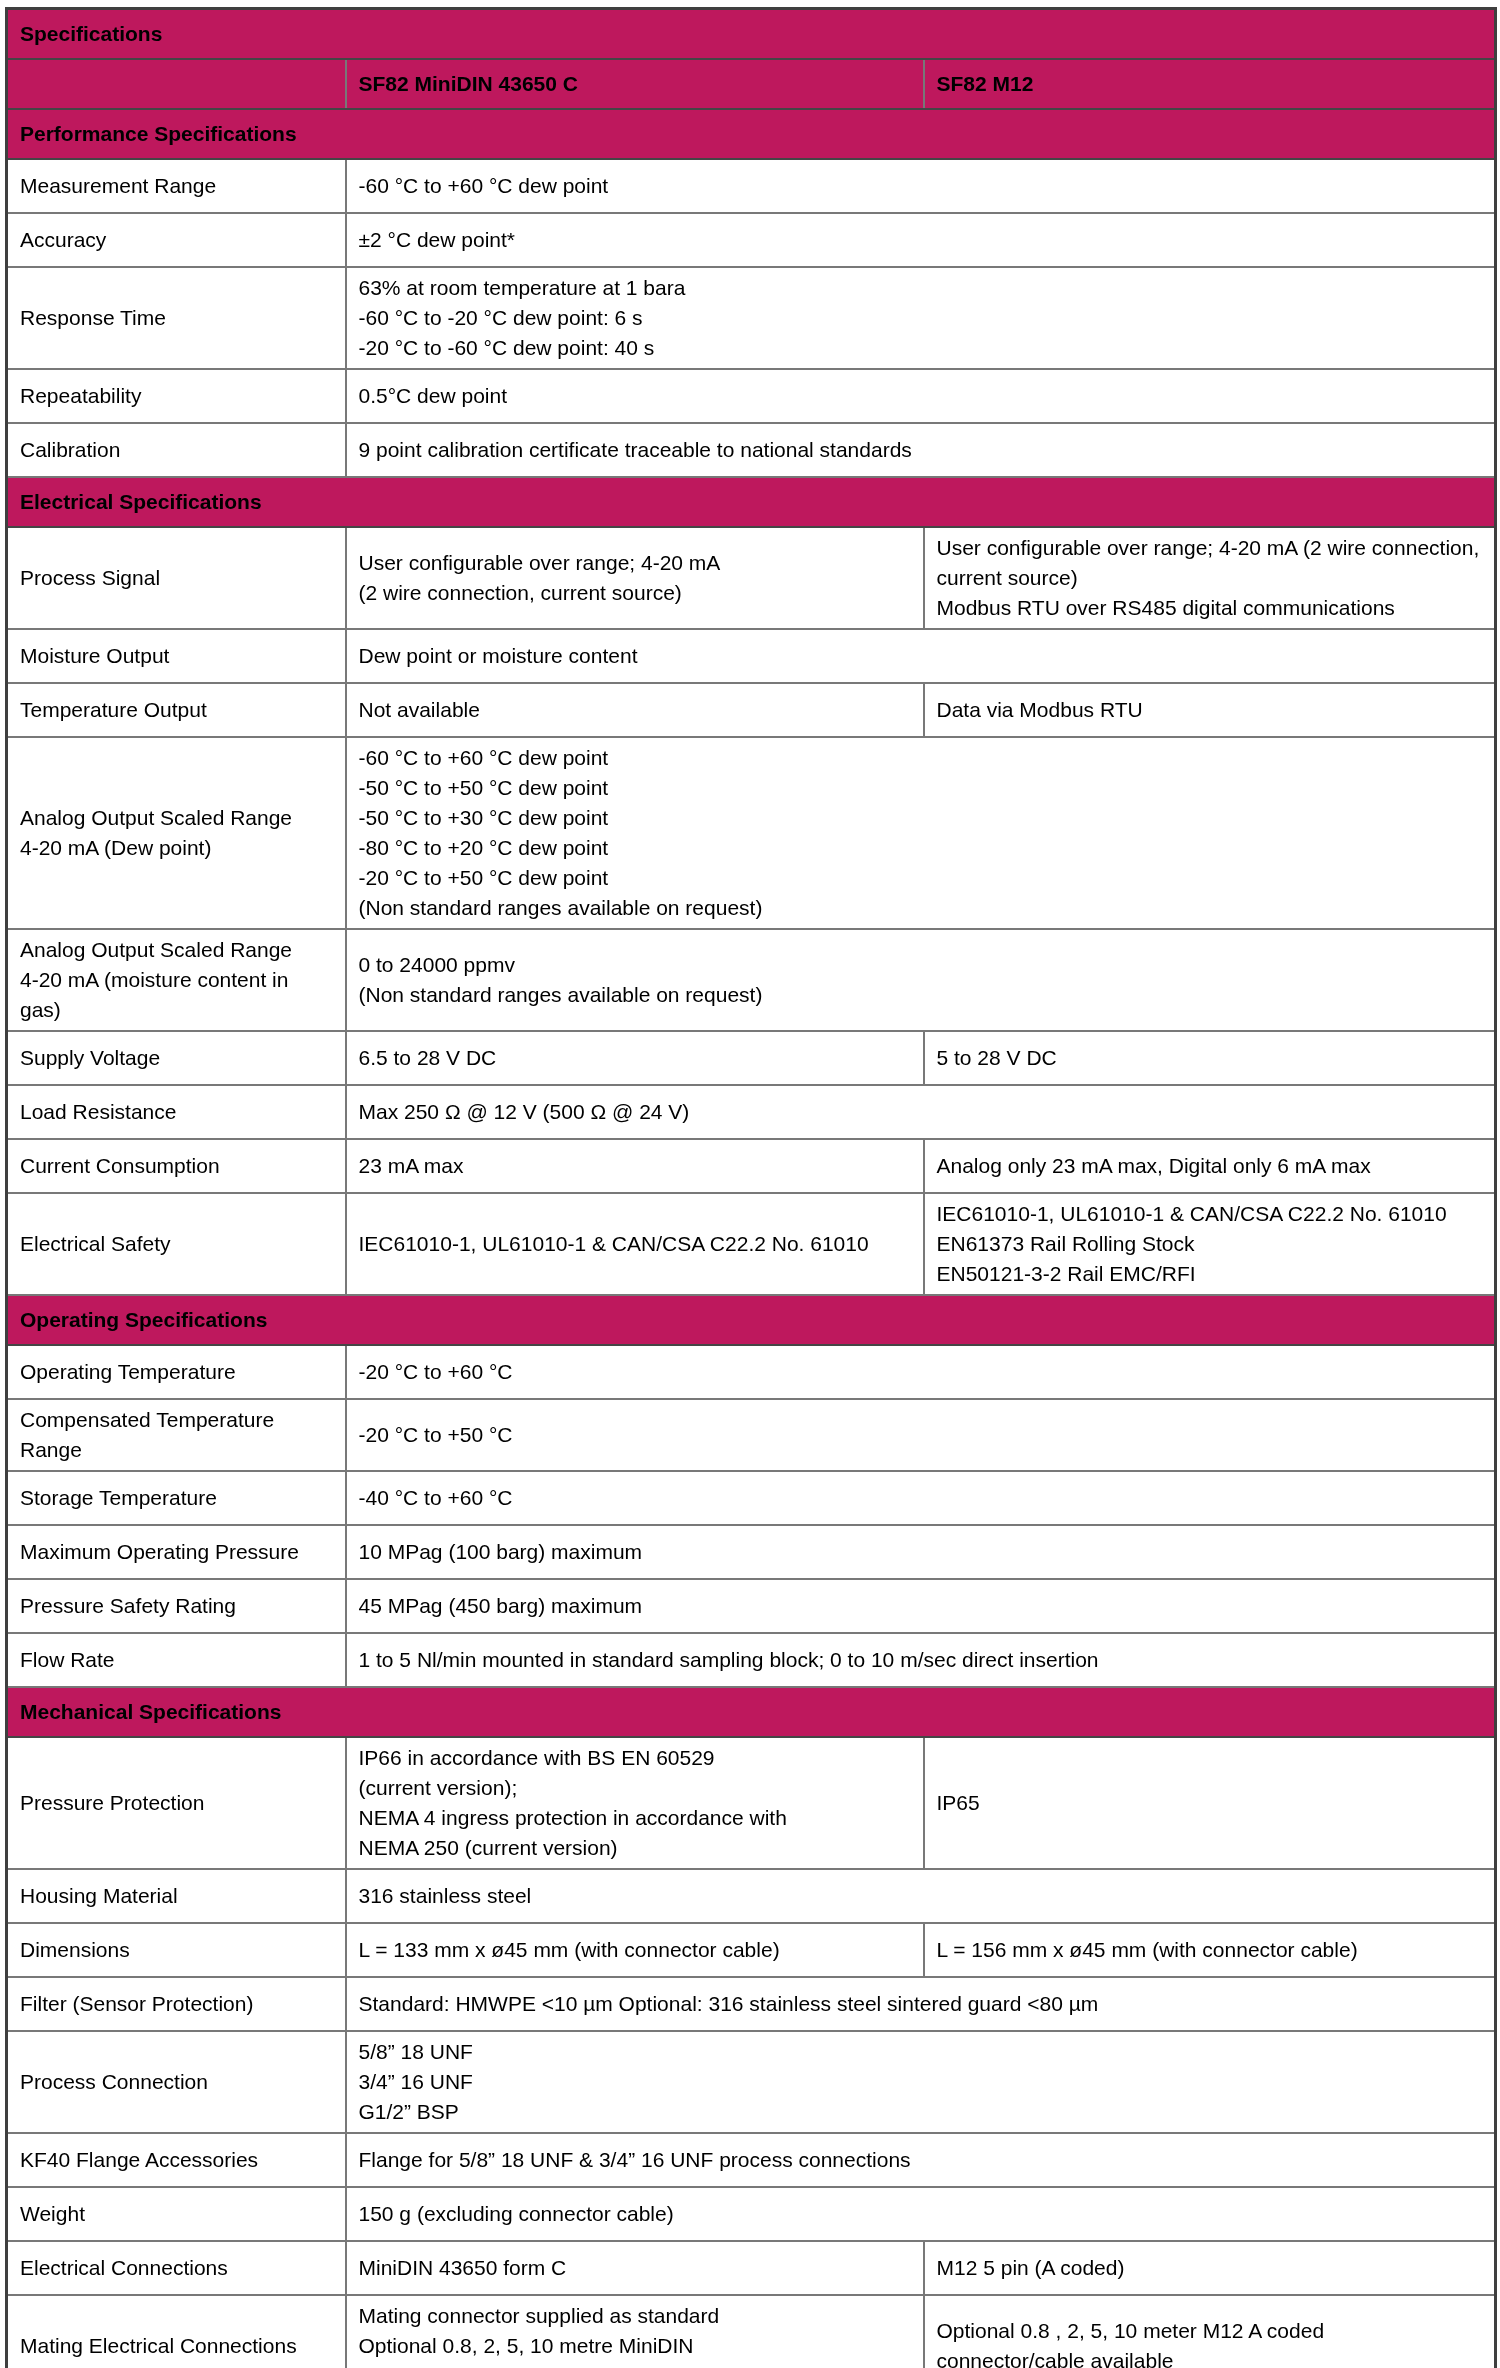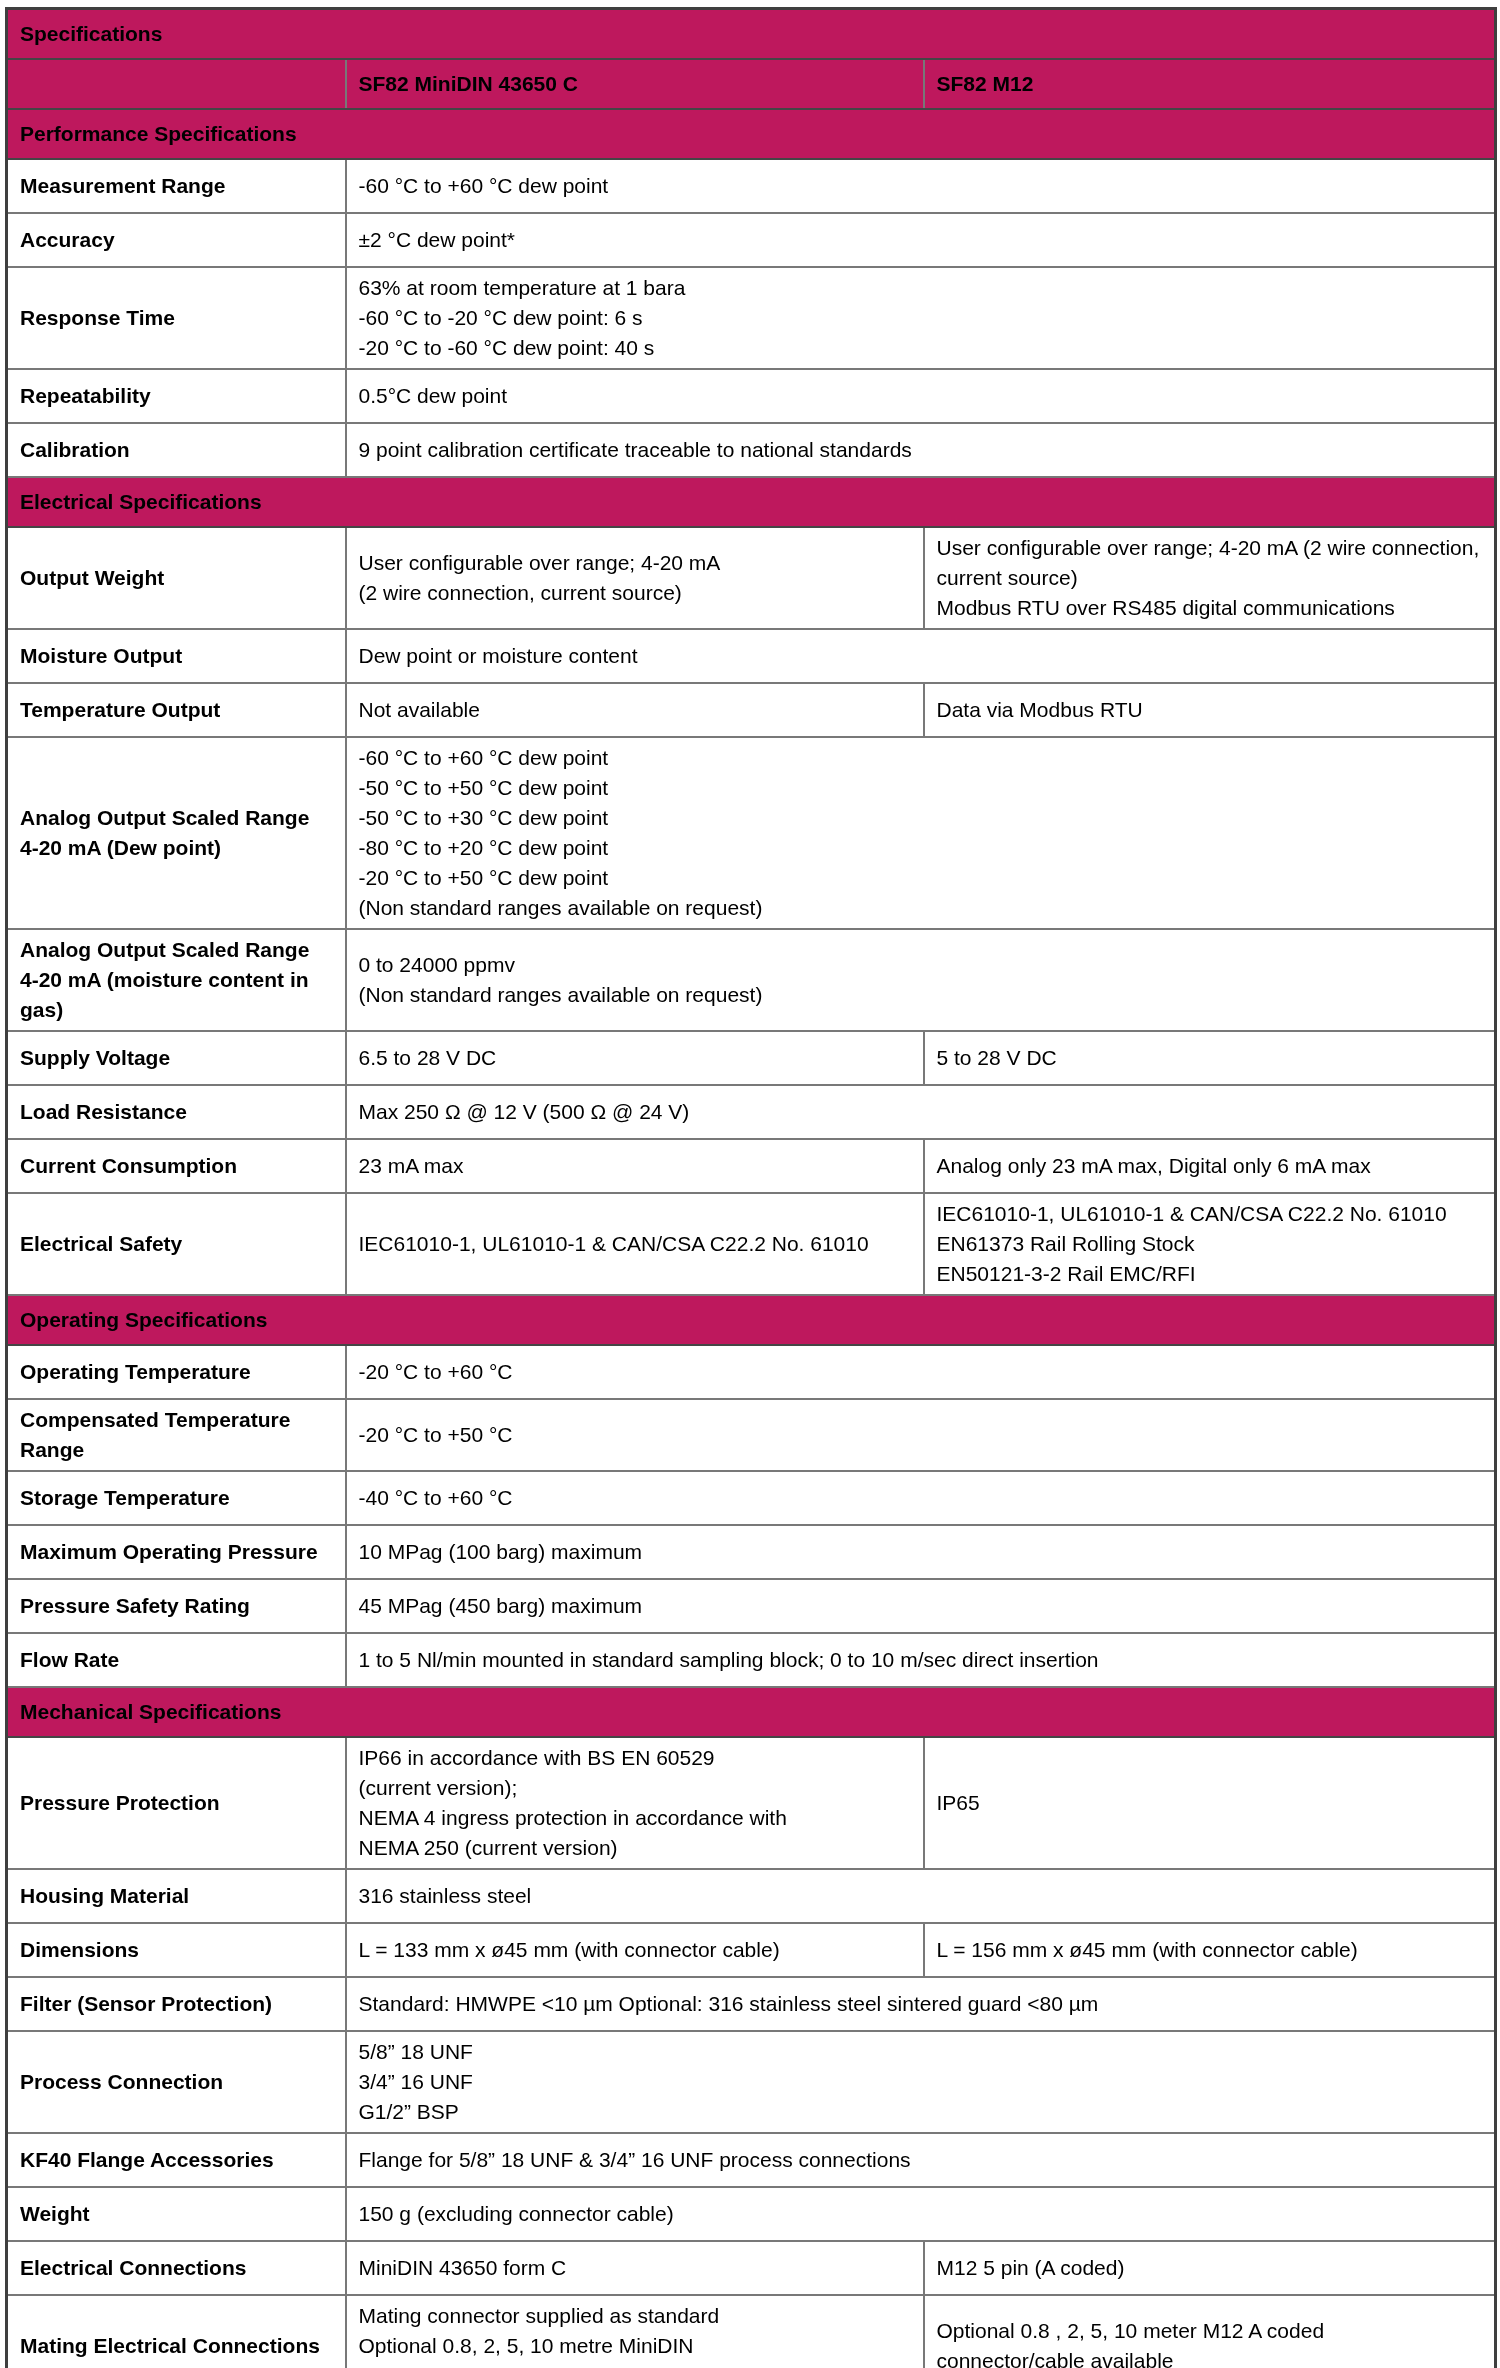--- a/index.html
+++ b/index.html
@@ -39,21 +39,21 @@
   tr.colhead-row th,
   th.section-cell {
     background: #be185d;
     font-weight: bold;
     border-top-color: #454545;
     border-bottom-color: #454545;
     height: 38px;
   }
   tr.colhead-row th { font-weight: bold; margin-top: 8px; }
   tr.colhead-row th.empty-cell { font-weight: normal; }
-  td.label-cell { font-weight: bold; }
+  td.label-cell { font-weight: normal; }
 </style>
 </head>
 <body>
 
 <table class="spec-table">
   <colgroup>
     <col style="width:339px">
     <col style="width:578px">
     <col style="width:572px">
   </colgroup>
@@ -90,21 +90,21 @@
         <td colspan="2">0.5°C dew point</td>
       </tr>
       <tr>
         <td class="label-cell">Calibration</td>
         <td colspan="2">9 point calibration certificate traceable to national standards</td>
       </tr>
       <tr>
         <th colspan="3" class="section-cell">Electrical Specifications</th>
       </tr>
       <tr>
-        <td class="label-cell">Output Weight</td>
+        <td class="label-cell">Process Signal</td>
         <td>User configurable over range; 4-20 mA
 (2 wire connection, current source)</td>
         <td>User configurable over range; 4-20 mA (2 wire connection, current source)
 Modbus RTU over RS485 digital communications</td>
       </tr>
       <tr>
         <td class="label-cell">Moisture Output</td>
         <td colspan="2">Dew point or moisture content</td>
       </tr>
       <tr>

